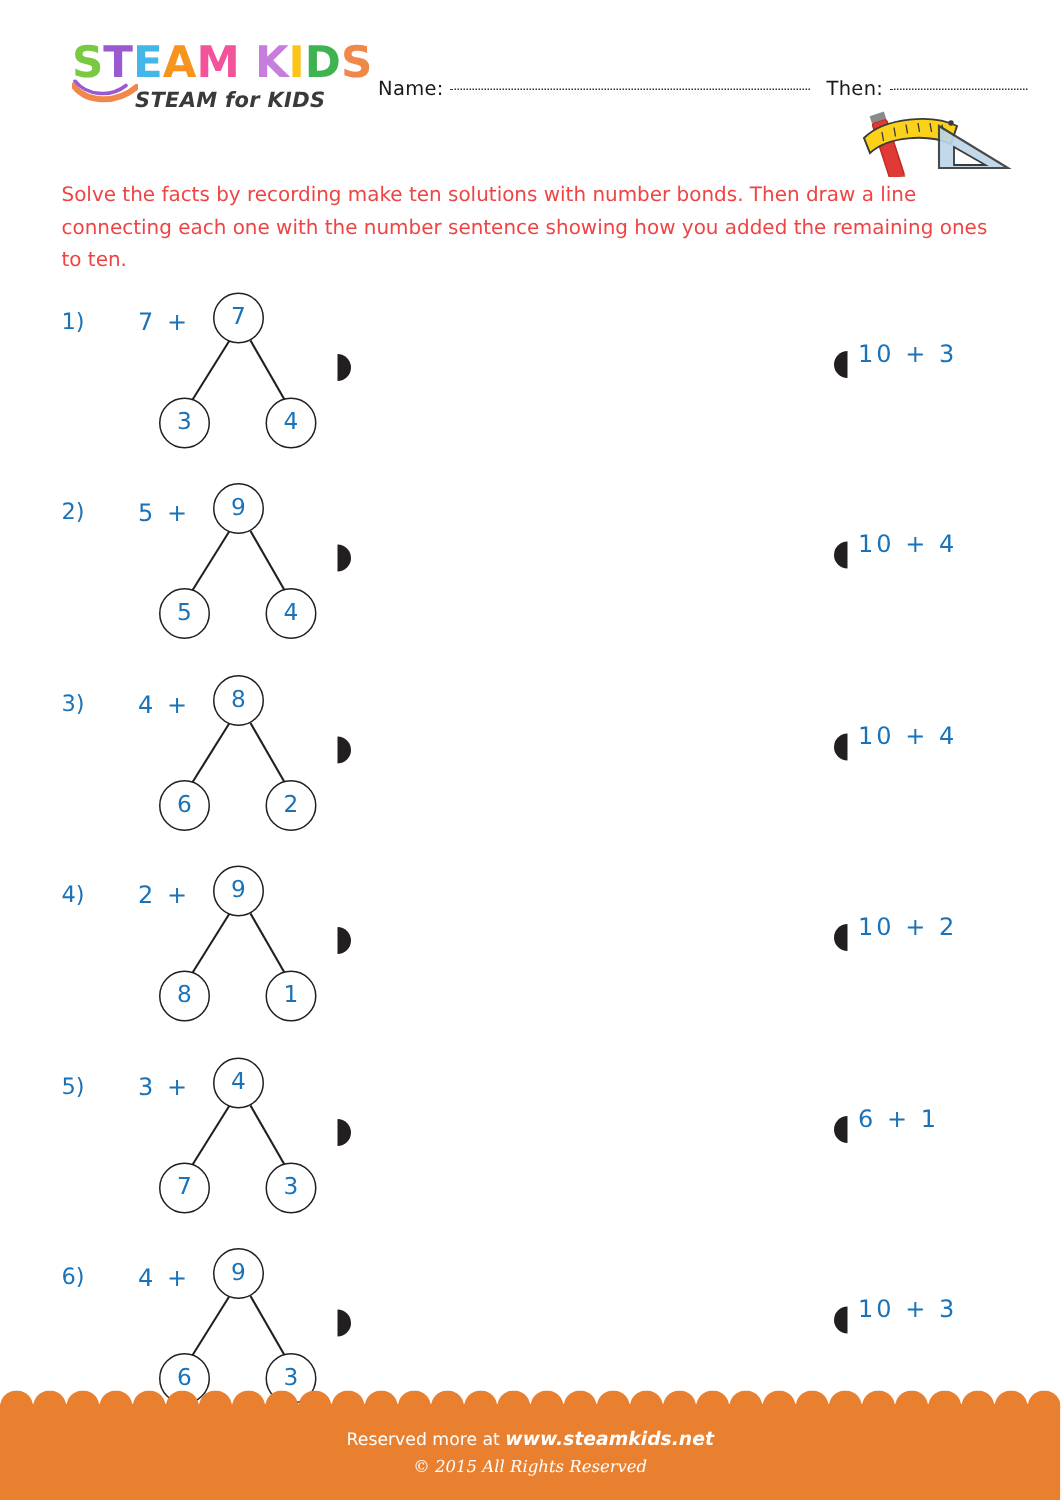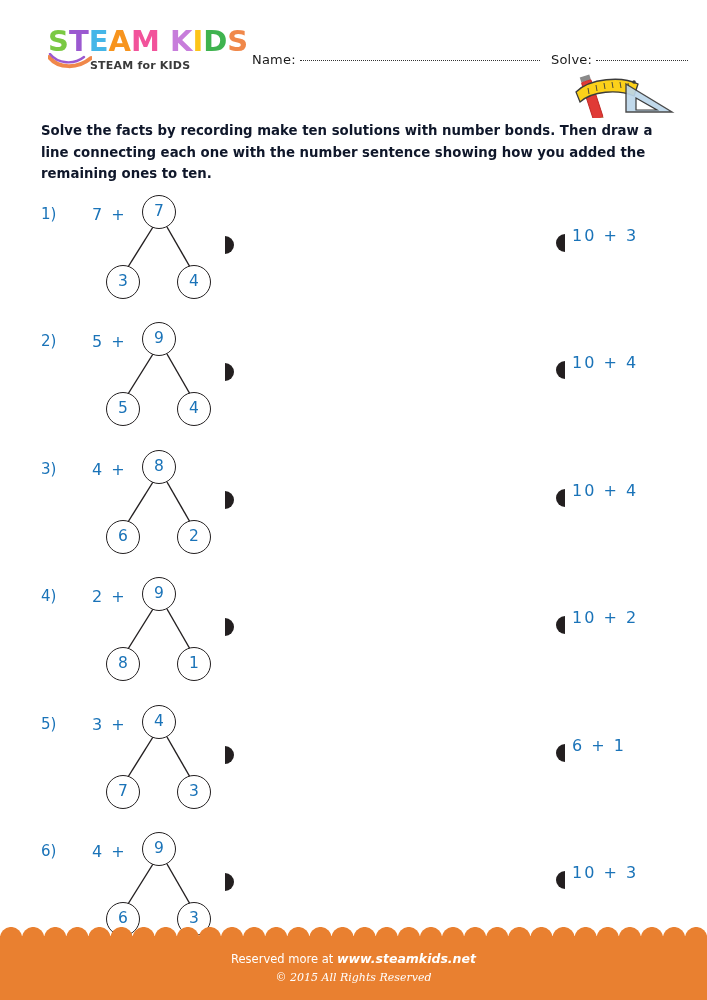--- a/index.html
+++ b/index.html
@@ -36,24 +36,25 @@
     letter-spacing: 0px;
     line-height: 29px;
     white-space: nowrap;
   }
   .logo-word span { display: inline-block; }
   .logo-sub {
     position: absolute;
     left: 42px; top: 32px;
     font-family: "DejaVu Sans", sans-serif;
     font-weight: bold;
-    font-size: 11px;
+    font-size: 14px;
     color: #3a3a3a;
     letter-spacing: 0.2px;
     white-space: nowrap;
+    font-style: italic;
   }
   .logo-swoosh {
     position: absolute;
     left: 0px; top: 26px;
     width: 44px; height: 18px;
   }
 
   .namefield {
     position: absolute;
     top: 52px;
@@ -100,24 +101,24 @@
     left: 560px; top: 62px;
     width: 122px; height: 56px;
   }
 
   
   .instructions {
     position: absolute;
     left: 41px; top: 120px;
     width: 630px;
     font-family: "DejaVu Sans", sans-serif;
-    font-weight: bold;
+    font-weight: normal;
     font-size: 13.3px;
     line-height: 21.5px;
-    color: #0f172a;
+    color: #ef4444;
   }
 
   
   .problem {
     position: absolute;
     left: 0;
     width: 707px;
     height: 120px;
   }
   .p-index {
@@ -233,21 +234,21 @@
         <path d="M2,1 C10,11 26,12 36,4" stroke="#9b59d0" stroke-width="2.4" fill="none" stroke-linecap="round"></path>
       </svg>
       <div class="logo-sub">STEAM for KIDS</div>
     </div>
 
     <div class="namefield" id="name-field">
       <span class="lbl">Name:</span><span class="dots" title=""></span>
     </div>
 
     <div class="namefield" id="date-field">
-      <span class="lbl">Solve:</span><span class="dots" title=""></span>
+      <span class="lbl">Then:</span><span class="dots" title=""></span>
     </div>
   </div>
 
 
   <svg class="tools-icon" viewBox="0 0 122 56">
     <g transform="rotate(-18 56 30)">
       <rect x="26" y="10" width="10" height="40" rx="2" fill="#e03a36" stroke="#c22a26" stroke-width="1"></rect>
       <path d="M26,50 L36,50 L31,56 Z" fill="#f0c69a" stroke="#b8835a" stroke-width="0.8"></path>
       <rect x="26" y="5" width="10" height="5" fill="#8a8a8a"></rect>
     </g>

